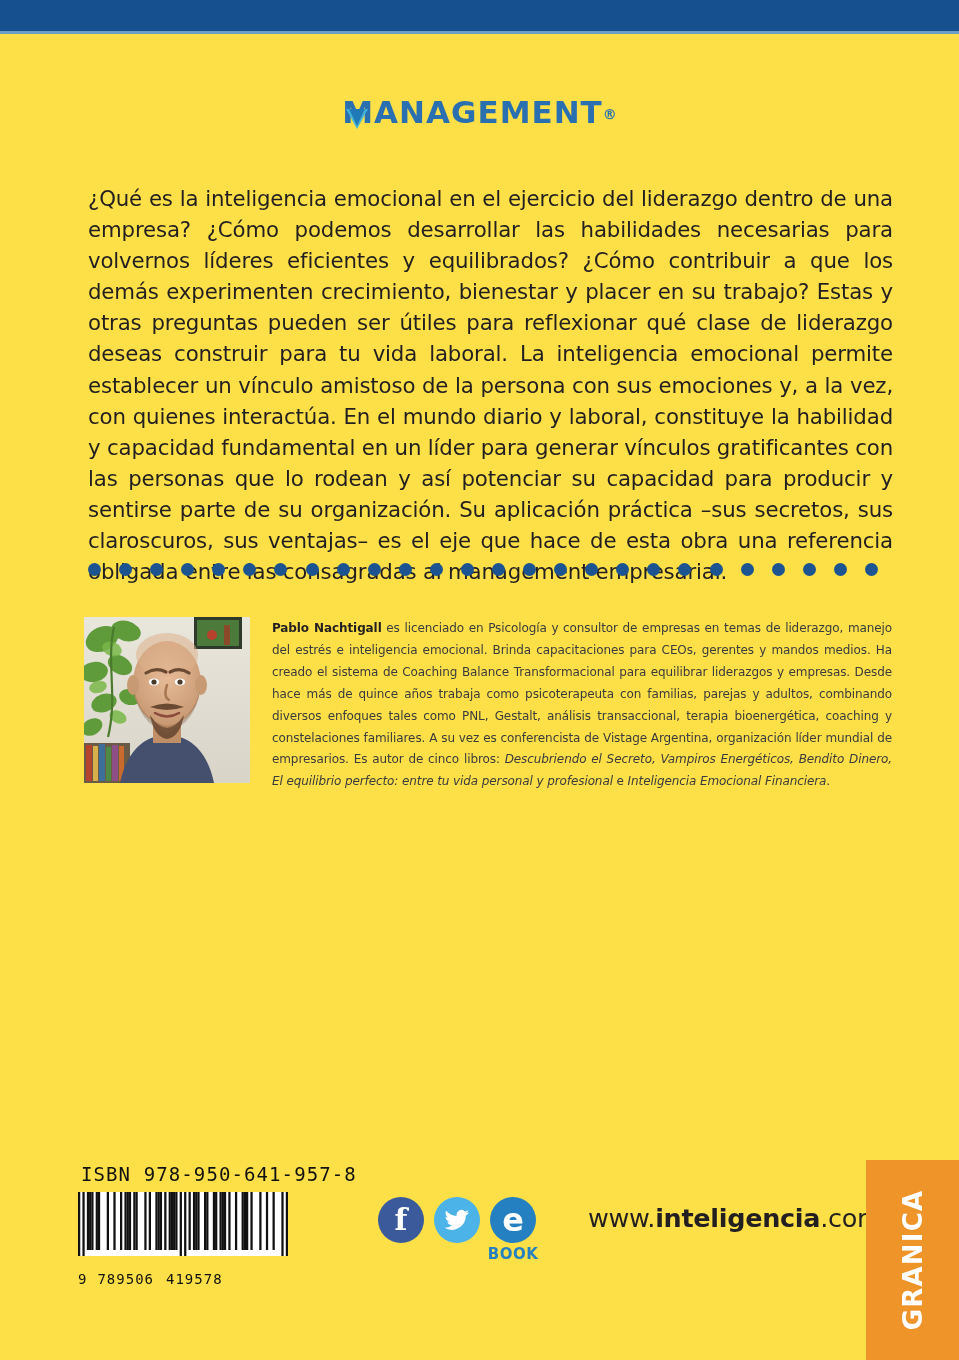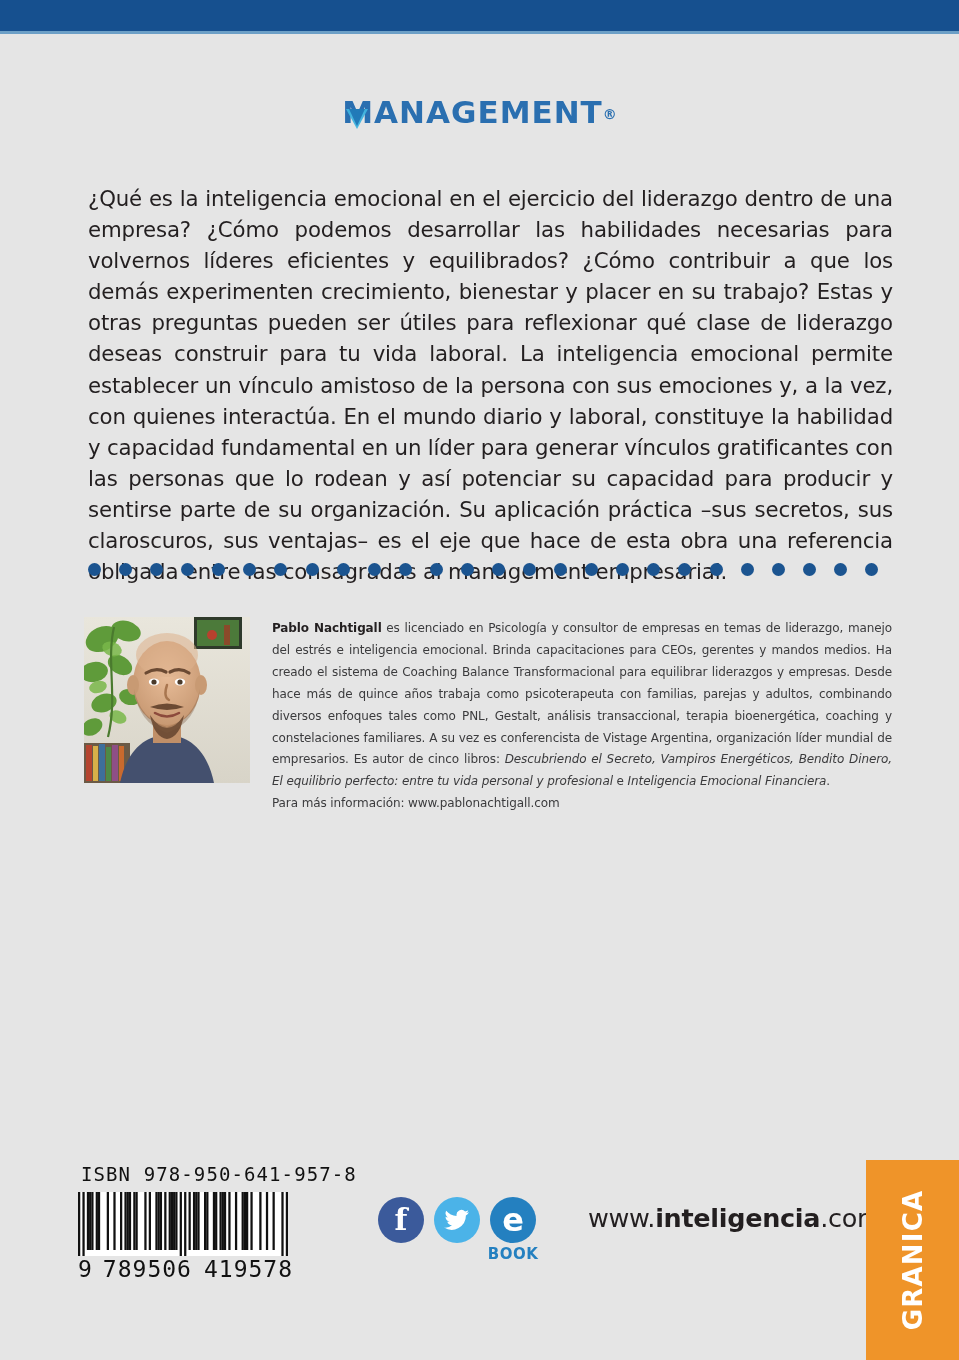--- a/index.html
+++ b/index.html
@@ -12,21 +12,21 @@
     height: 1360px;
     font-family: "Liberation Sans", sans-serif;
     -webkit-font-smoothing: antialiased;
     overflow: hidden;
     position: relative;
   }
 
   .page {
     position: absolute;
     inset: 0;
-    background: #e5e5e5;
+    background: #fde047;
   }
 
   
   .top-strip {
     position: absolute;
     top: 0; left: 0;
     width: 959px;
     height: 31px;
     background: #16508f;
   }
@@ -167,24 +167,24 @@
     white-space: nowrap;
   }
   .barcode {
     margin-top: 7px;
     width: 210px;
     height: 64px;
     display: block;
   }
   .barcode-digits {
     font-family: "DejaVu Sans Mono", monospace;
-    font-size: 23px;
+    font-size: 14px;
     letter-spacing: 1px;
     color: #111111;
-    margin-top: 0;
+    margin-top: 15px;
     white-space: nowrap;
   }
   .barcode-digits .g { display:inline-block; }
   .barcode-digits .g1 { margin-right: 10px; }
   .barcode-digits .g2 { margin-right: 12px; }
 
   
   .social-row {
     position: absolute;
     left: 378px;
@@ -383,21 +383,20 @@
       <path d="M71 96 q12 7 24 0" stroke="#8c4a3c" stroke-width="2.6" fill="none" stroke-linecap="round"></path>
 
       <path d="M66 98 q17 26 34 0 q-4 22 -17 24 q-13 -2 -17 -24 Z" fill="#6b4a33" opacity="0.92"></path>
 
       <path d="M50 72 q4 34 33 44 q29 -10 33 -44 q-6 30 -33 38 q-27 -8 -33 -38 Z" fill="#7a5a40" opacity="0.35"></path>
     </svg>
   </div>
 
   <div class="author-bio">
     <p><span class="name">Pablo Nachtigall</span><span> es licenciado en Psicología y consultor de empresas en temas de liderazgo, manejo del estrés e inteligencia emocional. Brinda capacitaciones para CEOs, gerentes y mandos medios. Ha creado el sistema de Coaching Balance  Transformacional para equilibrar liderazgos y empresas. Desde hace más de quince años trabaja como psicoterapeuta con familias, parejas y adultos, combinando diversos enfoques tales como PNL, Gestalt, análisis transaccional, terapia bioenergética, coaching y constelaciones familiares. A su vez es conferencista de Vistage Argentina, organización líder mundial de empresarios. Es autor de cinco libros: </span><span class="it">Descubriendo el Secreto, Vampiros Energéticos, Bendito Dinero, El equilibrio perfecto: entre tu vida personal y profesional</span><span> e </span><span class="it">Inteligencia Emocional Financiera</span><span>.</span></p>
-    <p class="lastline">Para más información: www.pablonachtigall.com</p>
   </div>
 
   <div class="isbn-block">
     <div class="isbn-text">ISBN 978-950-641-957-8</div>
     <svg class="barcode" viewBox="0 0 210 64" preserveAspectRatio="none" id="barcode-svg">
       <rect x="0" y="0" width="210" height="64" fill="#ffffff"></rect>
     <rect x="0.000" y="0" width="2.255" height="64" fill="#111111"></rect>
         <rect x="4.421" y="0" width="2.255" height="64" fill="#111111"></rect>
         <rect x="8.842" y="0" width="2.255" height="58" fill="#111111"></rect>
         <rect x="11.053" y="0" width="2.255" height="58" fill="#111111"></rect>

